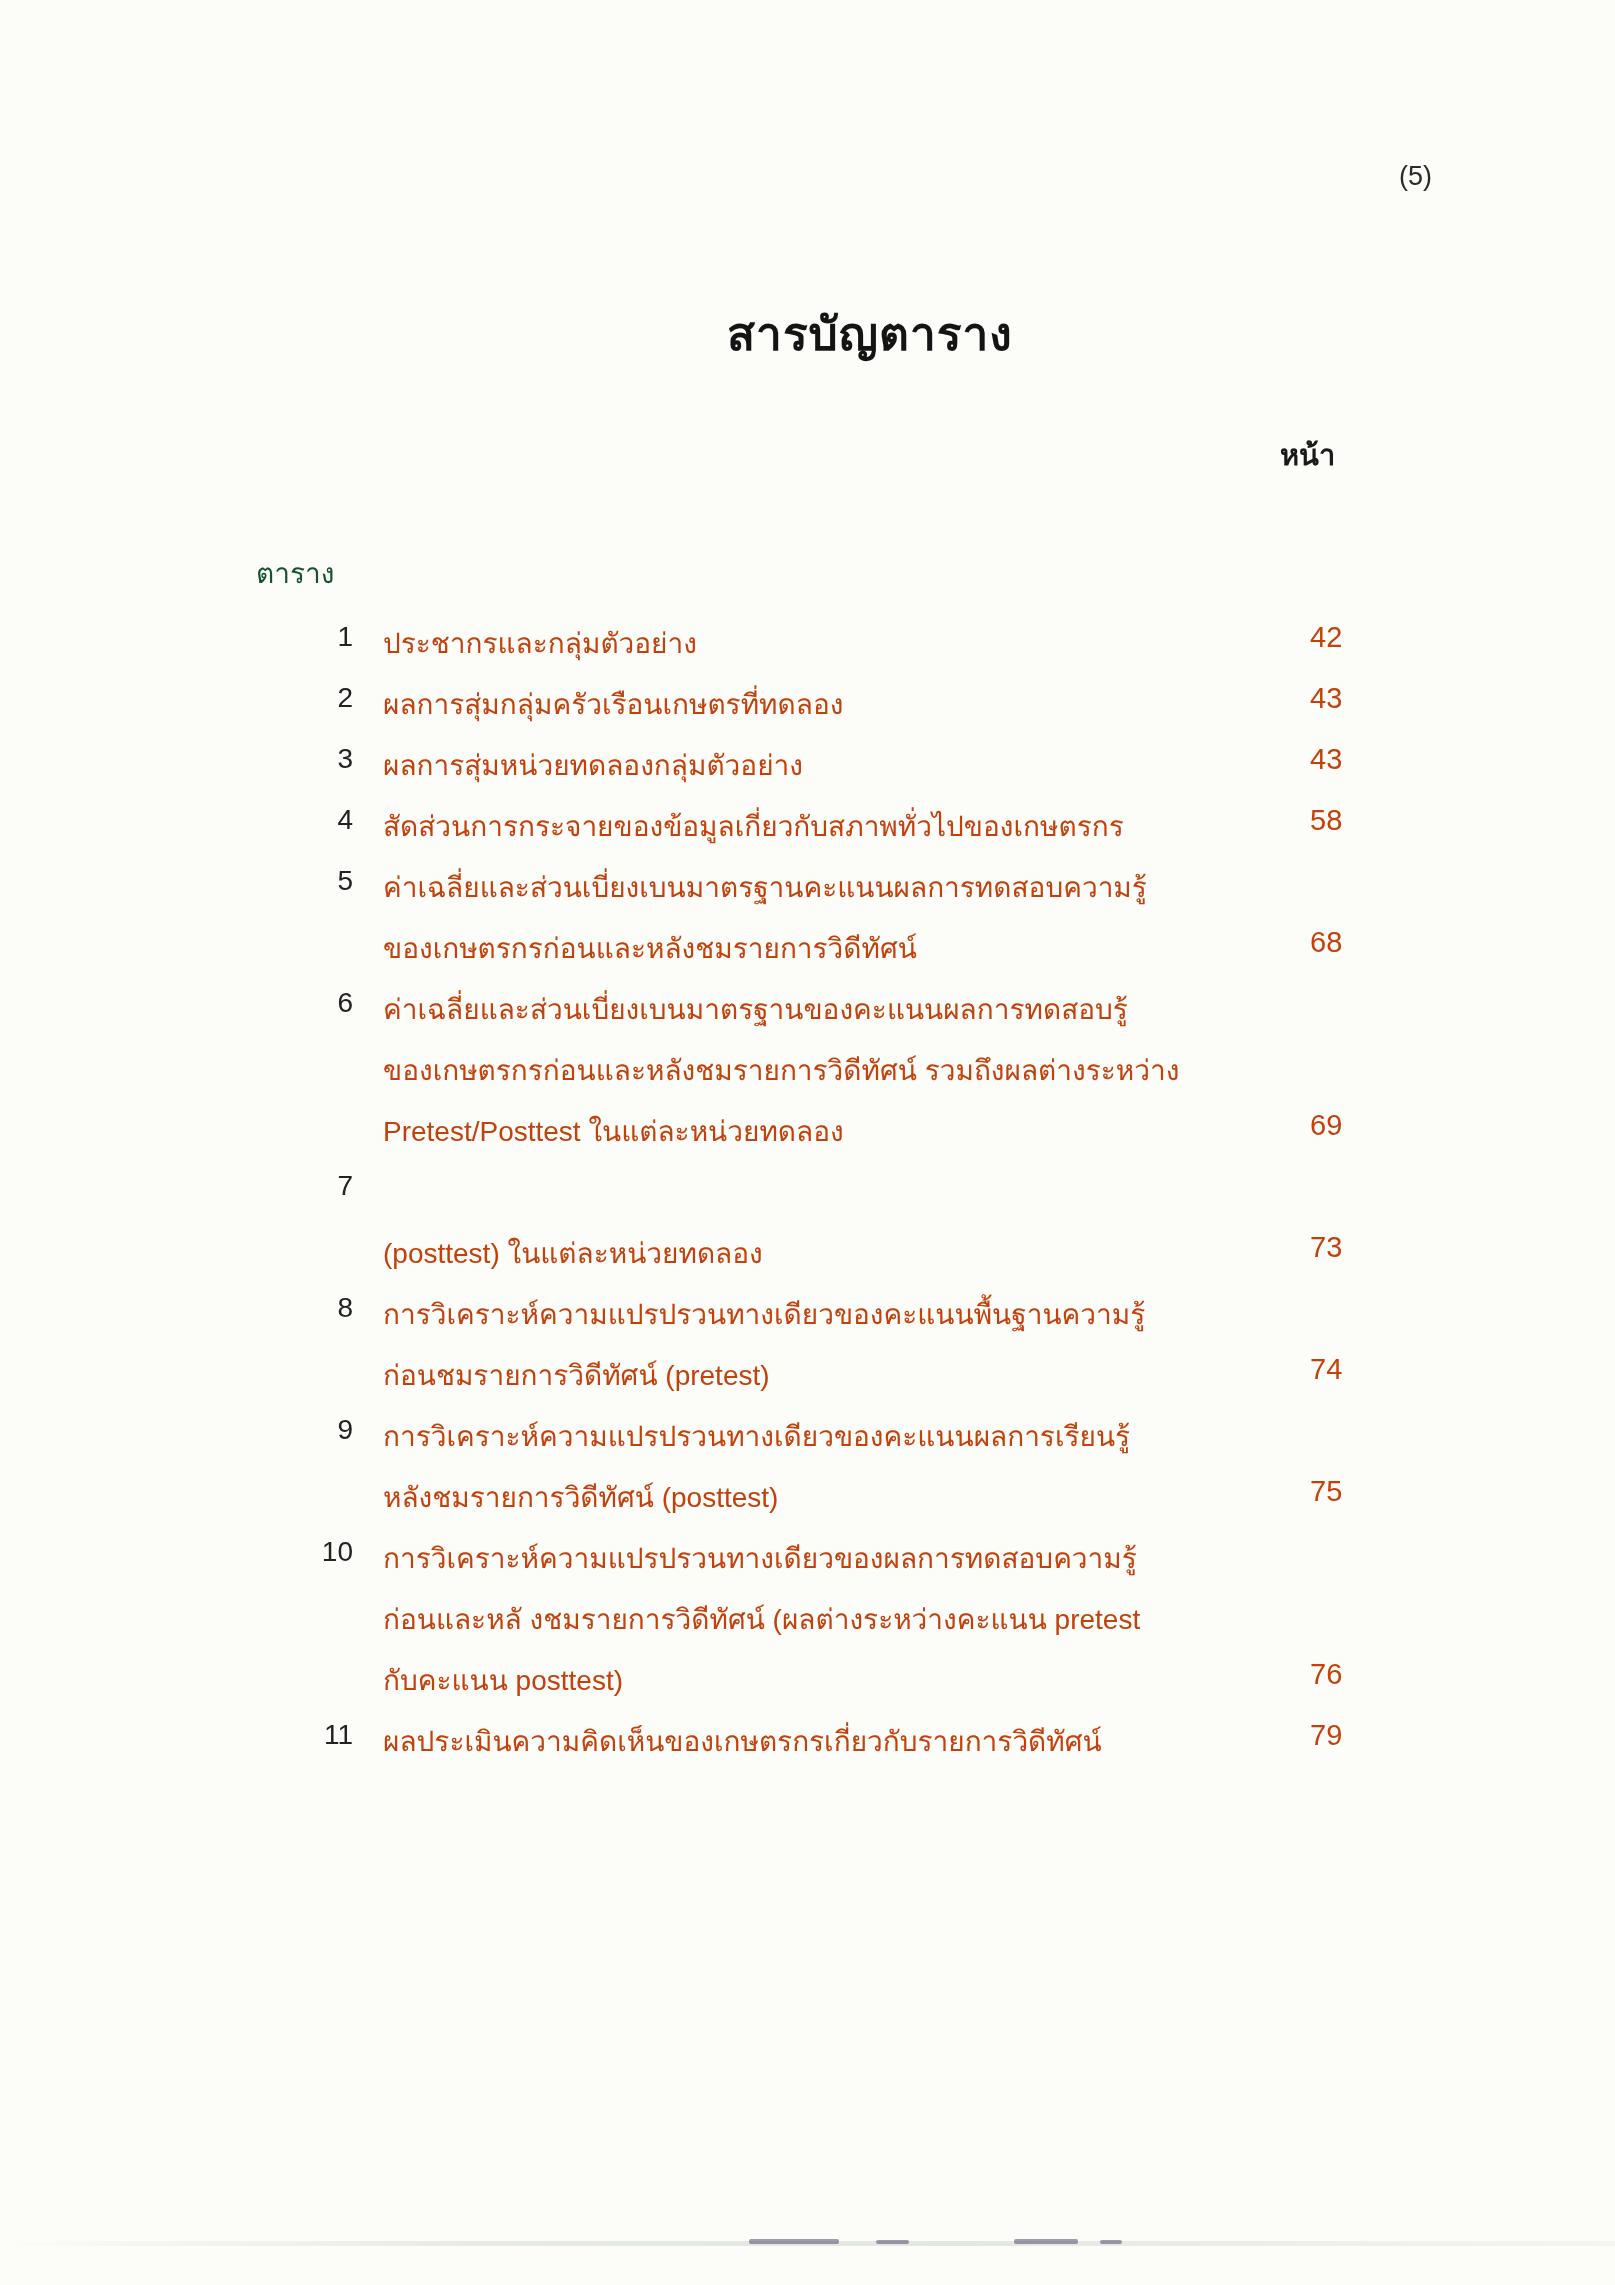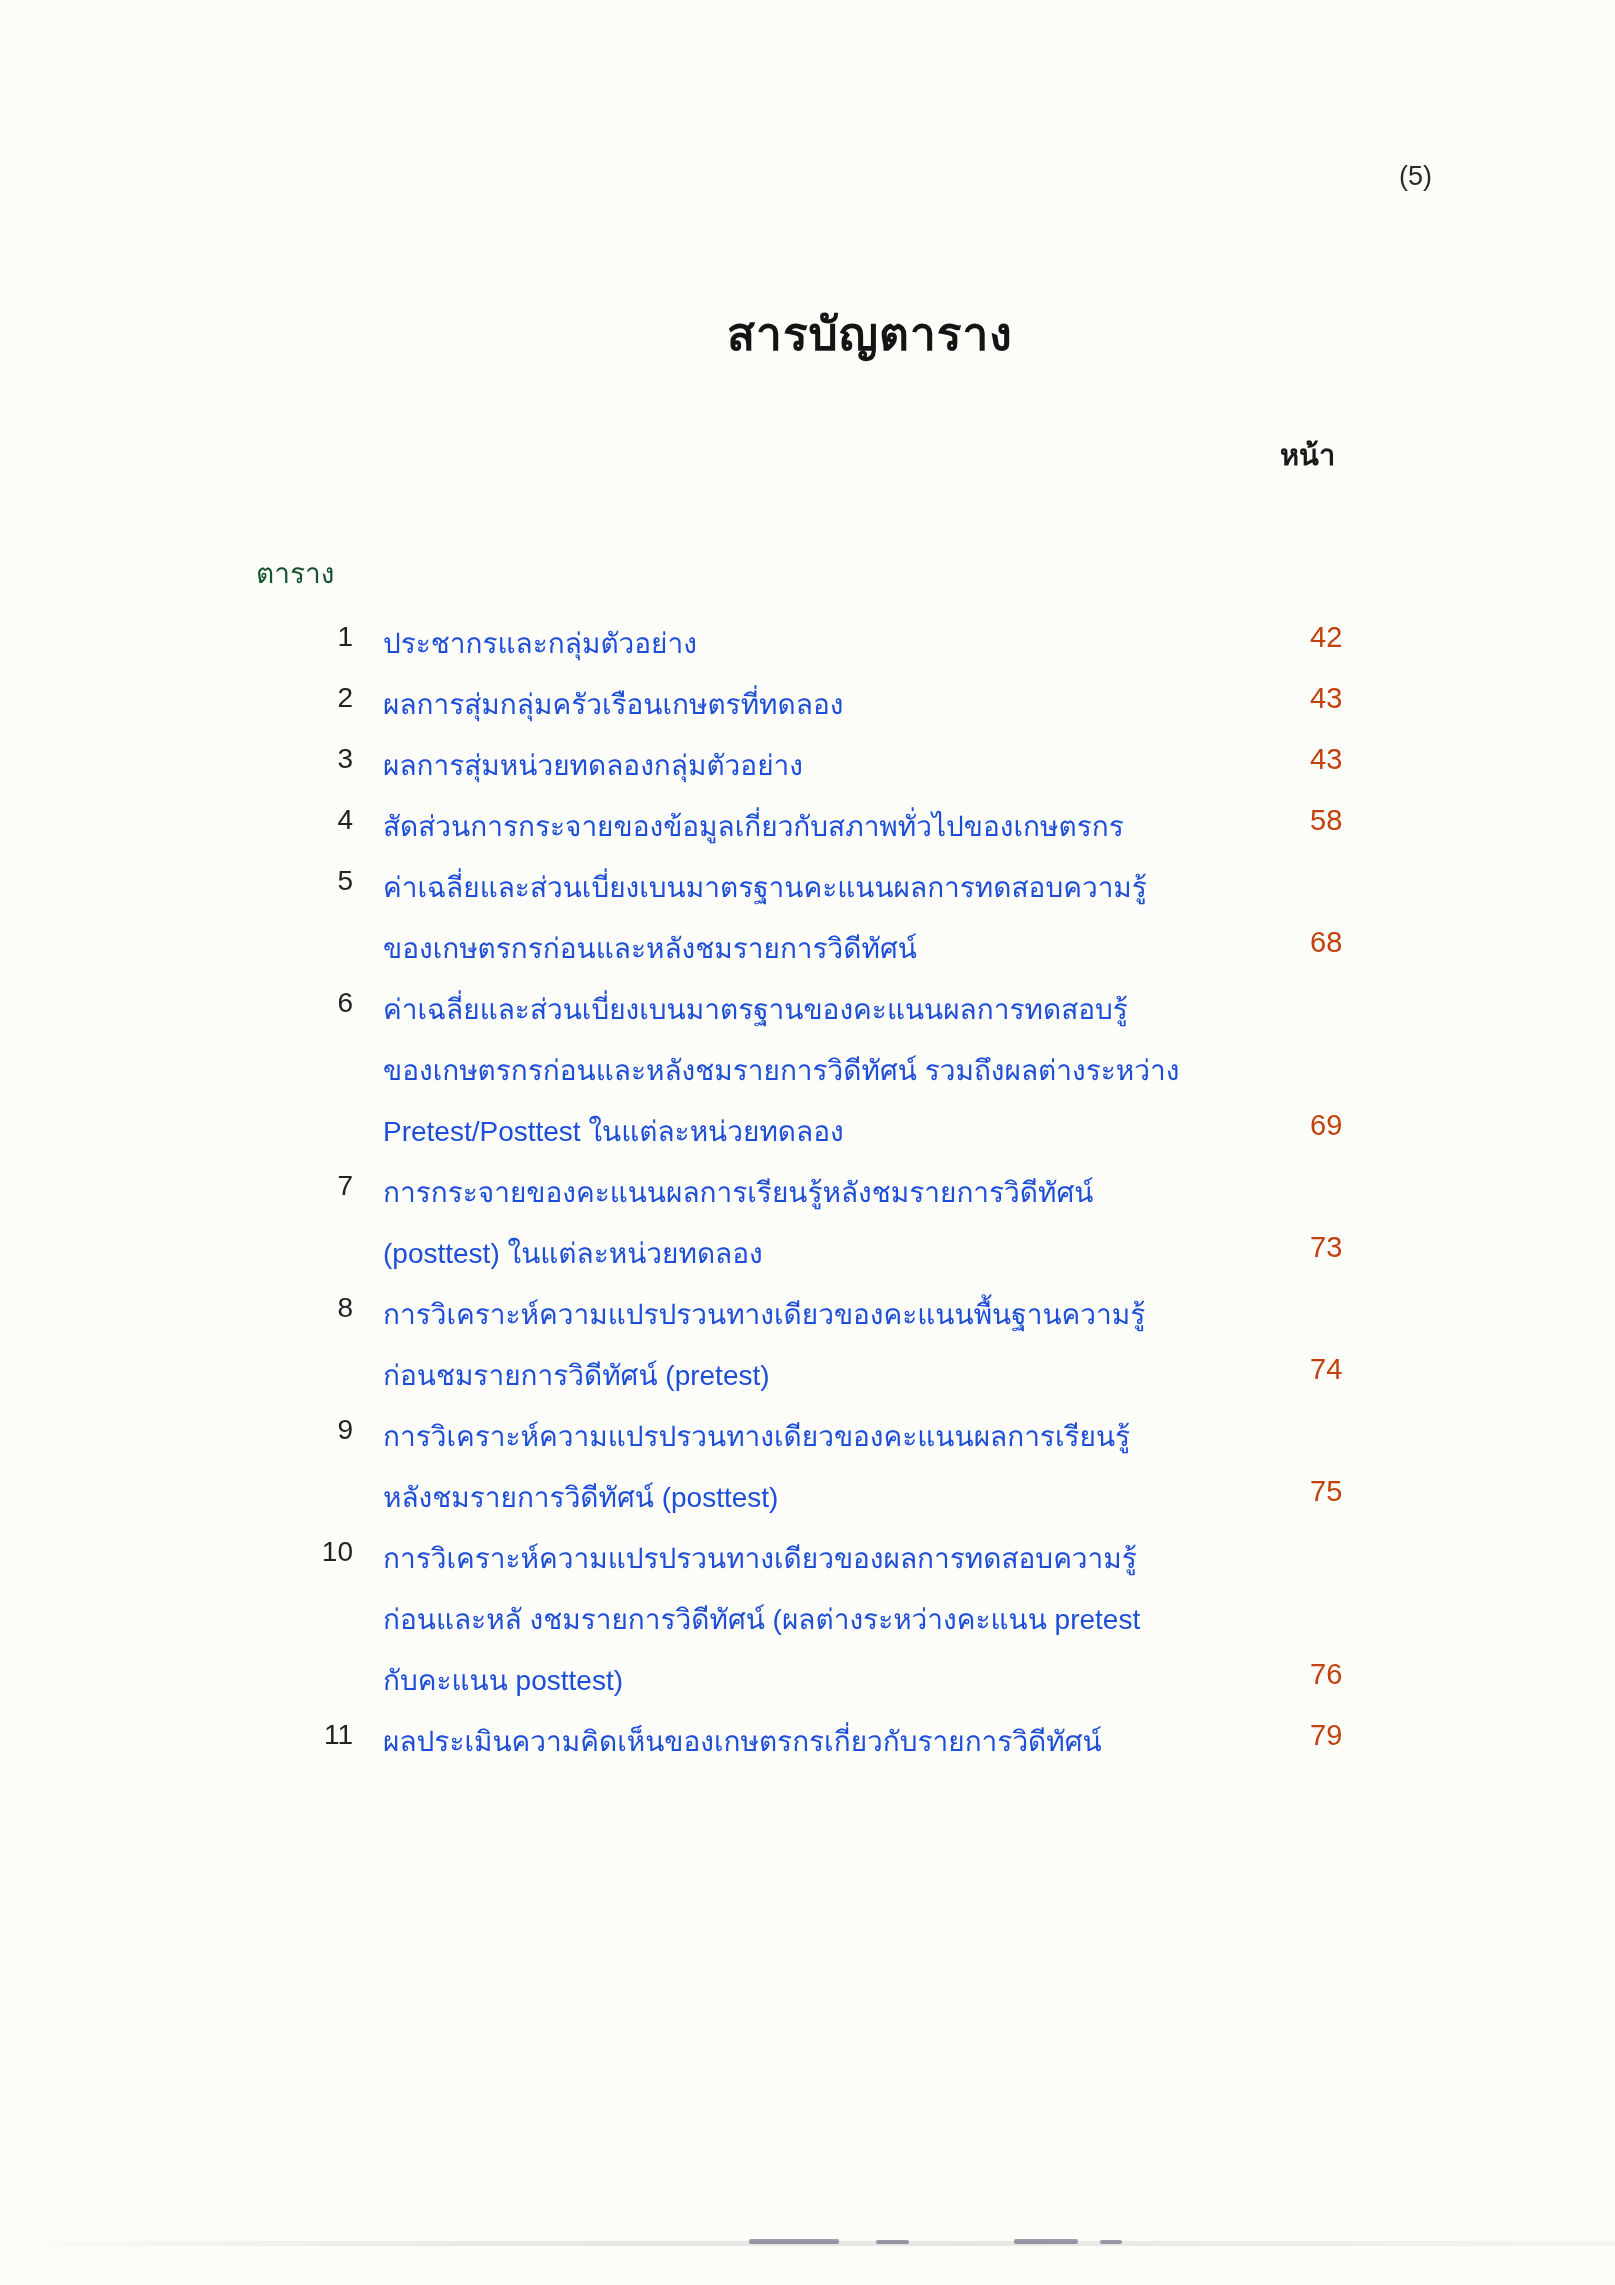--- a/index.html
+++ b/index.html
@@ -65,21 +65,21 @@
     font-size: 28px;
     color: #222;
   }
   .row .txt {
     position: absolute;
     left: 383px;
     top: 13.7px;
     width: 917px;
     white-space: nowrap;
     font-size: 28px;
-    color: #1d4ed8;
+    color: #c2410c;
   }
   .row .pg {
     position: absolute;
     left: 1310px;
     top: 13.7px;
     width: 78px;
     font-size: 29px;
     color: #c2410c;
   }
   
@@ -156,21 +156,20 @@
     <div class="row">
       <span class="txt">ของเกษตรกรก่อนและหลังชมรายการวิดีทัศน์ รวมถึงผลต่างระหว่าง</span>
     </div>
     <div class="row">
       <span class="txt">Pretest/Posttest ในแต่ละหน่วยทดลอง</span>
       <span class="pg">69</span>
     </div>
 
     <div class="row">
       <span class="num">7</span>
-      <span class="txt">การกระจายของคะแนนผลการเรียนรู้หลังชมรายการวิดีทัศน์</span>
     </div>
     <div class="row">
       <span class="txt">(posttest) ในแต่ละหน่วยทดลอง</span>
       <span class="pg">73</span>
     </div>
 
     <div class="row">
       <span class="num">8</span>
       <span class="txt">การวิเคราะห์ความแปรปรวนทางเดียวของคะแนนพื้นฐานความรู้</span>
     </div>

